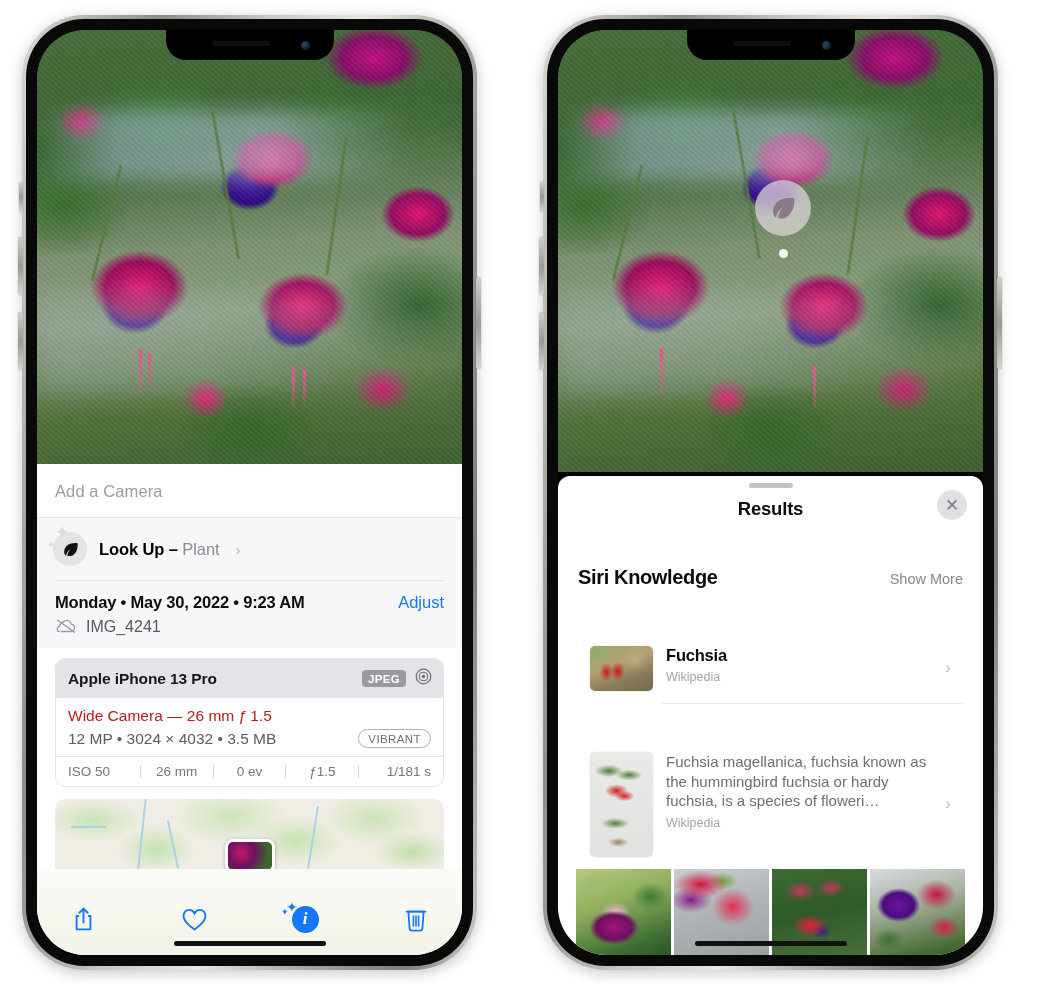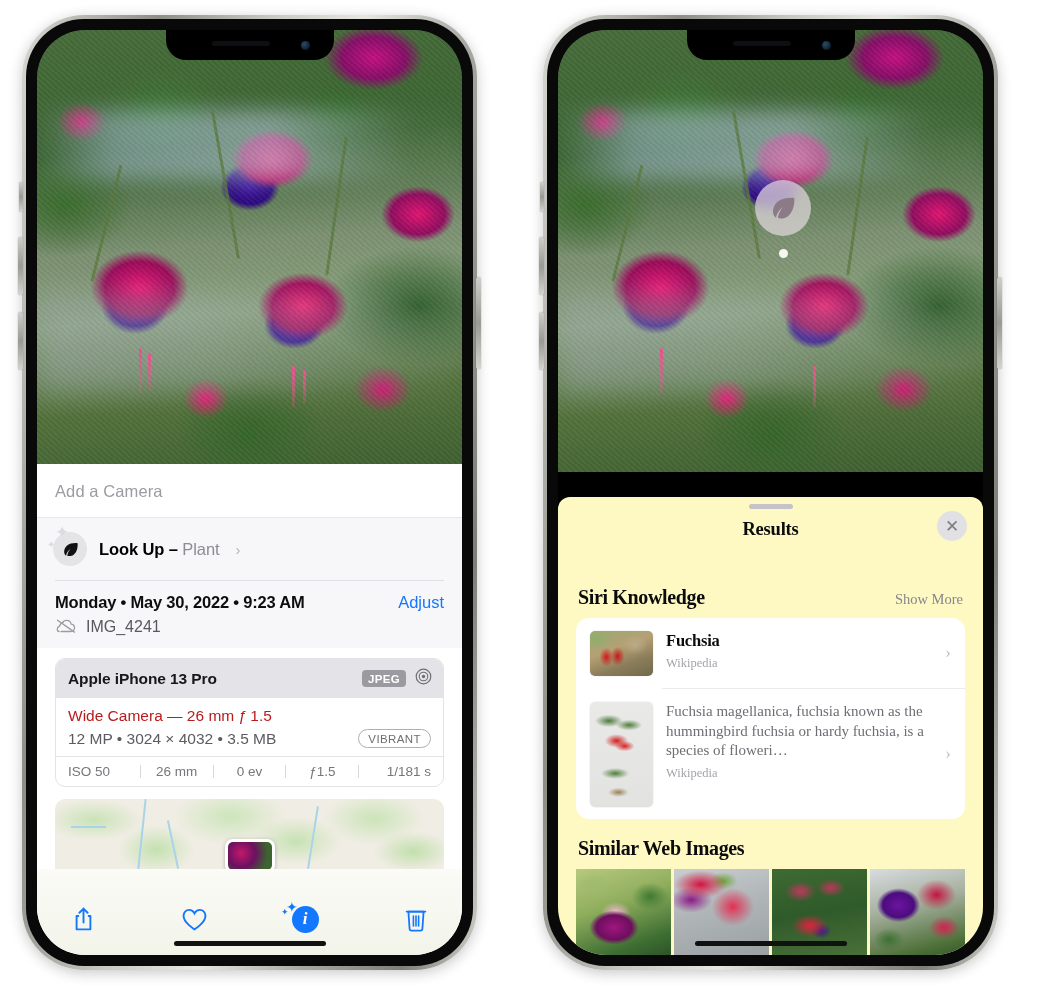--- a/index.html
+++ b/index.html
@@ -118,31 +118,31 @@
 
   .toolbar{display:flex;align-items:center;justify-content:space-between;padding:14px 26px 0 26px;
     background:linear-gradient(180deg,#fbfbf7 0%,#f6f7ef 55%,#f2f4e9 100%);height:86px;box-sizing:border-box;position:relative;z-index:25;}
   .tb-btn{width:40px;height:40px;display:flex;align-items:center;justify-content:center;position:relative;}
   .info-dot{width:27px;height:27px;border-radius:50%;background:#1478ff;color:#fff;font-size:17px;font-weight:700;
     display:flex;align-items:center;justify-content:center;font-family:"Liberation Serif",serif;font-style:italic;}
   .info-spark{position:absolute;left:1px;top:1px;color:#1478ff;font-size:14px;line-height:1;}
   .info-spark2{position:absolute;left:-4px;top:9px;color:#1478ff;font-size:9px;line-height:1;}
 
   
-  .results-sheet{position:absolute;left:0;right:0;bottom:0;background:#fef9c3;z-index:20;border-radius:12px 12px 0 0;font-family:Liberation Serif, serif;}
+  .results-sheet{position:absolute;left:0;right:0;bottom:0;background:#ffffff;z-index:20;border-radius:12px 12px 0 0;}
   .grabber{width:44px;height:5px;border-radius:3px;background:#c3c3c9;margin:7px auto 0 auto;}
   .rs-head{position:relative;padding:10px 0 14px 0;text-align:center;}
   .rs-title{font-size:18.5px;font-weight:700;color:#0b0b0d;letter-spacing:-.2px;}
   .close-btn{position:absolute;right:16px;top:2px;width:30px;height:30px;border-radius:50%;background:#e0e0e5;
     display:flex;align-items:center;justify-content:center;color:#7d7d84;font-size:17px;}
   .sec-head{display:flex;align-items:baseline;justify-content:space-between;padding:4px 20px 9px 20px;}
   .sec-title{font-size:20px;font-weight:700;color:#0b0b0d;letter-spacing:-.35px;margin-top:28px;}
   .show-more{font-size:14.5px;color:#86868c;}
   .kn-card{margin:0 18px;background:#fff;border-radius:13px;overflow:hidden;}
-  .kn-row{display:flex;align-items:flex-start;padding:13px 14px 12px 14px;position:relative;}
+  .kn-row{display:flex;align-items:flex-start;padding:13px 14px 12px 14px;position:relative;margin-top:35px;}
   .kn-div{height:1px;background:#e9e9ee;margin-left:86px;}
   .kn-thumb{flex:0 0 auto;border-radius:5px;overflow:hidden;margin-right:13px;box-shadow:0 0 0 .5px rgba(0,0,0,.07);}
   .kn-thumb.t1{width:63px;height:45px;
     background:
       radial-gradient(ellipse 16% 30% at 26% 58%, #d01b1b 0%, rgba(208,27,27,0) 70%),
       radial-gradient(ellipse 16% 30% at 44% 56%, #c81818 0%, rgba(200,24,24,0) 70%),
       radial-gradient(ellipse 30% 26% at 12% 20%, #8fae6a 0%, rgba(143,174,106,0) 75%),
       radial-gradient(ellipse 26% 30% at 72% 30%, #b9ab86 0%, rgba(185,171,134,0) 75%),
       linear-gradient(160deg,#9aa972 0%,#b5a074 40%,#8a7c5a 70%,#6f6a4a 100%);}
   .kn-thumb.t2{width:63px;height:105px;
@@ -400,23 +400,20 @@
             <div class="kn-row">
               <span class="kn-thumb t2"></span>
               <span class="kn-text">
                 <span class="kn-snip" style="display:block">Fuchsia magellanica, fuchsia known as the hummingbird fuchsia or hardy fuchsia, is a species of floweri…</span>
                 <span class="kn-src" style="display:block">Wikipedia</span>
               </span>
               <span class="kn-chev">›</span>
             </div>
           </div>
 
-          <div class="sim-head">
-            <span class="sim-title">Similar Web Images</span>
-          </div>
           <div class="sim-strip">
             <span class="sim-img si1"></span>
             <span class="sim-img si2"></span>
             <span class="sim-img si3"></span>
             <span class="sim-img si4"></span>
           </div>
         </div>
 
         <div class="home-ind"></div>
       </div>

